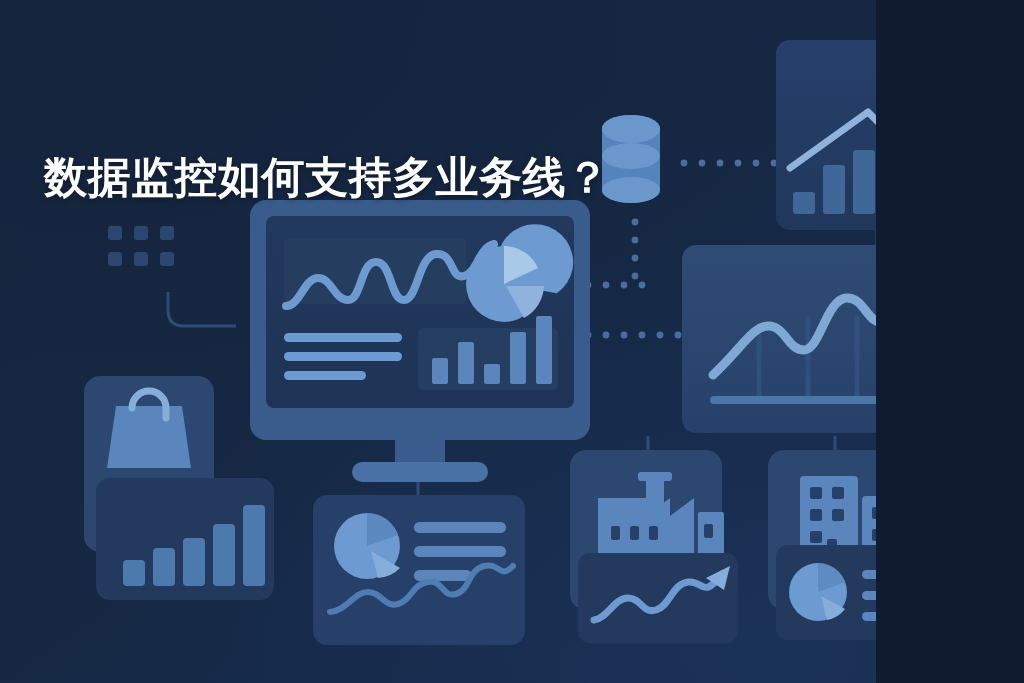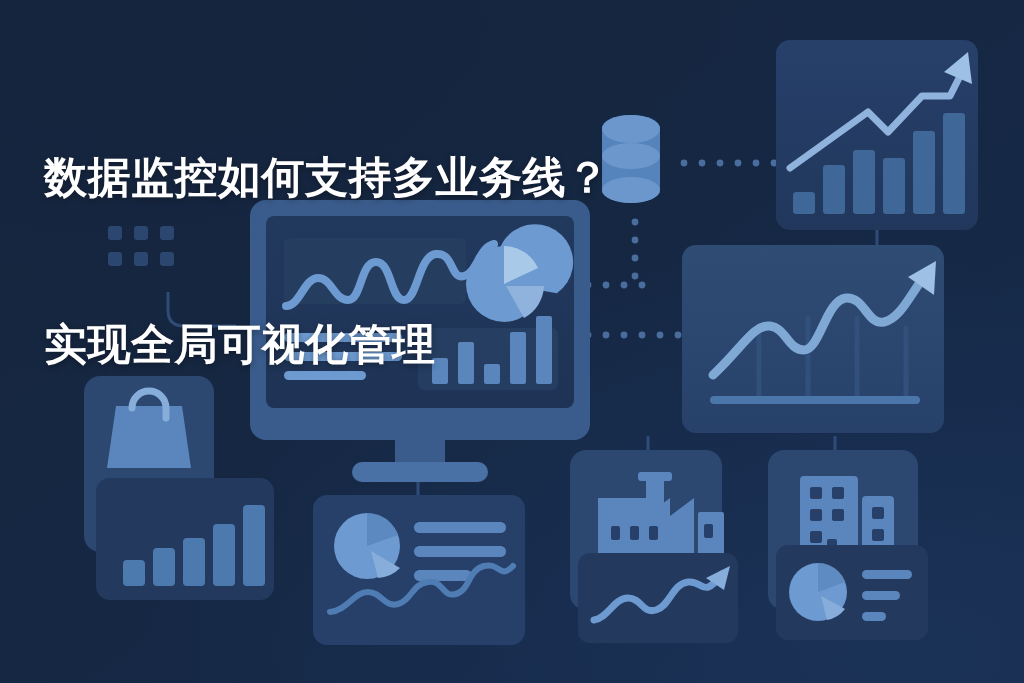--- a/index.html
+++ b/index.html
@@ -1,17 +1,17 @@
 <!DOCTYPE html>
 <html><head>
 <meta charset="utf-8">
 <style>
   html,body{margin:0;padding:0;background:#0f1c30;}
   #stage{
-    position:relative;width:1024px;height:683px;overflow:hidden;
+    position:relative;width:876px;height:683px;overflow:hidden;
     font-family:"Liberation Sans","DejaVu Sans",sans-serif;
     background:
       radial-gradient(120% 95% at 88% 95%, #1b3257 0%, rgba(27,50,87,0) 62%),
       radial-gradient(110% 90% at 12% 4%, #16253e 0%, rgba(22,37,62,0) 60%),
       linear-gradient(145deg,#17263f 0%,#152742 45%,#152a4c 100%);
   }
   #stage svg{position:absolute;inset:0;display:block;}
 
   .title-wrap{
     position:absolute;left:44px;top:38px;z-index:5;
@@ -22,21 +22,20 @@
   }
   .title-line{display:block;}
 </style>
 </head>
 <body>
 
 <div id="stage">
 
   <div class="title-wrap">
     <span class="title-line">数据监控如何支持多业务线？</span>
-    <span class="title-line">实现全局可视化管理</span>
   </div>
 
   <svg viewBox="0 0 1024 683" width="1024" height="683">
     <defs>
       <linearGradient id="cardG" x1="0" y1="0" x2="0" y2="1">
         <stop offset="0%" stop-color="#2f4c74"></stop>
         <stop offset="100%" stop-color="#27416a"></stop>
       </linearGradient>
       <linearGradient id="cardG2" x1="0" y1="0" x2="0" y2="1">
         <stop offset="0%" stop-color="#27406a"></stop>

